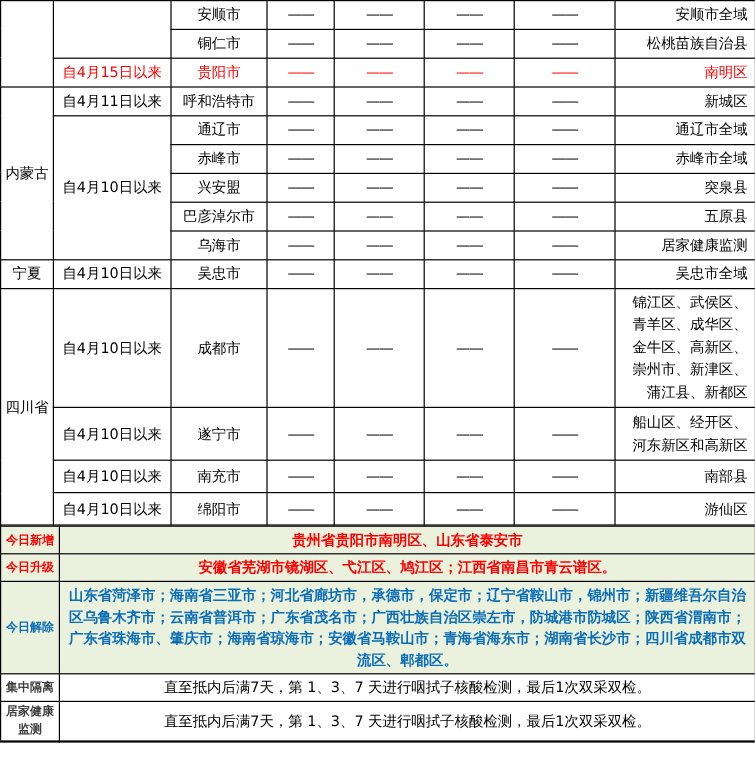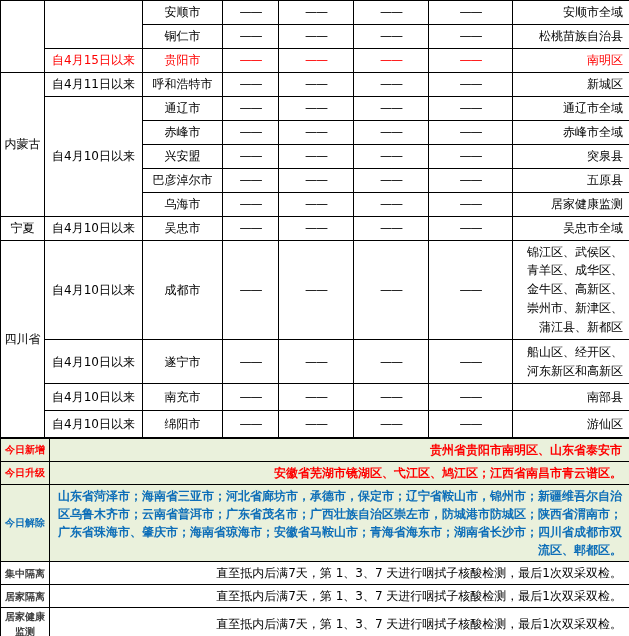--- a/index.html
+++ b/index.html
@@ -22,21 +22,21 @@
   .main td { text-align: center; line-height: 1.35; }
   .main td.district { text-align: right; padding: 2px 6px; line-height: 1.58; }
   .main tr.h19 { height: 19px; }
   .main tr.h98 { height: 98px; }
   .main tr.h44 { height: 44px; }
   .main tr.h27 { height: 27px; }
   .main tr.row-red td { color: #fe0000; }
   .dash { letter-spacing: -1px; white-space: nowrap; }
   
   .bottom td.label { text-align: center; font-weight: bold; padding: 1px; }
-  .bottom td.content { text-align: right; padding: 2px 7px; line-height: 1.5; }
+  .bottom td.content { text-align: center; padding: 2px 7px; line-height: 1.5; }
   .bottom tr.summary { background: #eaf1dc; }
   .bottom tr.summary td.label { font-size: 10px; }
   .bottom tr.summary td.content { font-weight: bold; }
   .bottom tr.c-red td { color: #fe0000; }
   .bottom tr.c-blue td { color: #0d6eb8; font-family: Liberation Serif, serif; }
   .bottom tr.policy td.label { font-size: 10px; color: #3f3f3f; line-height: 1.5; }
   .bottom tr.policy td.content { color: #000; }
   .bottom tr.h20 { height: 20px; }
   .bottom tr.h21 { height: 21px; }
   .bottom tr.h32 { height: 32px; }
@@ -203,24 +203,20 @@
         <td class="content">安徽省芜湖市镜湖区、弋江区、鸠江区；江西省南昌市青云谱区。</td>
       </tr>
       <tr class="summary c-blue h52">
         <td class="label">今日解除</td>
         <td class="content">山东省菏泽市；海南省三亚市；河北省廊坊市，承德市，保定市；辽宁省鞍山市，锦州市；新疆维吾尔自治区乌鲁木齐市；云南省普洱市；广东省茂名市；广西壮族自治区崇左市，防城港市防城区；陕西省渭南市；广东省珠海市、肇庆市；海南省琼海市；安徽省马鞍山市；青海省海东市；湖南省长沙市；四川省成都市双流区、郫都区。</td>
       </tr>
       <tr class="policy h21">
         <td class="label">集中隔离</td>
         <td class="content">直至抵内后满7天，第 1、3、7 天进行咽拭子核酸检测，最后1次双采双检。</td>
       </tr>
-      <tr class="policy h21">
-        <td class="label">居家隔离</td>
-        <td class="content">直至抵内后满7天，第 1、3、7 天进行咽拭子核酸检测，最后1次双采双检。</td>
-      </tr>
       <tr class="policy h32">
         <td class="label">居家健康监测</td>
         <td class="content">直至抵内后满7天，第 1、3、7 天进行咽拭子核酸检测，最后1次双采双检。</td>
       </tr>
 
     </tbody>
   </table>
 
 </div>
 

